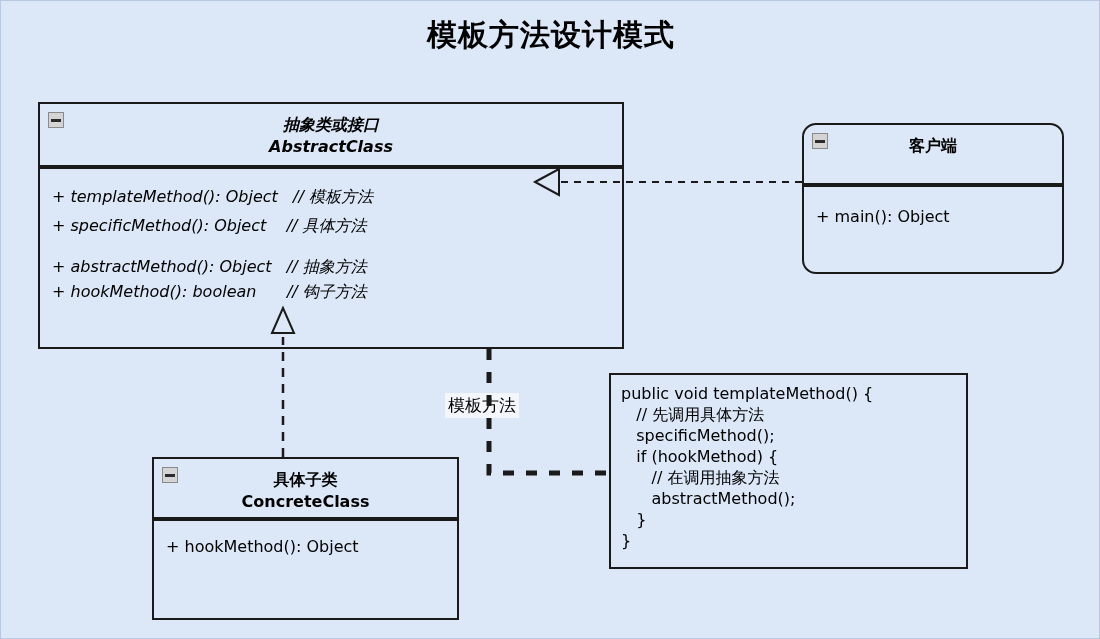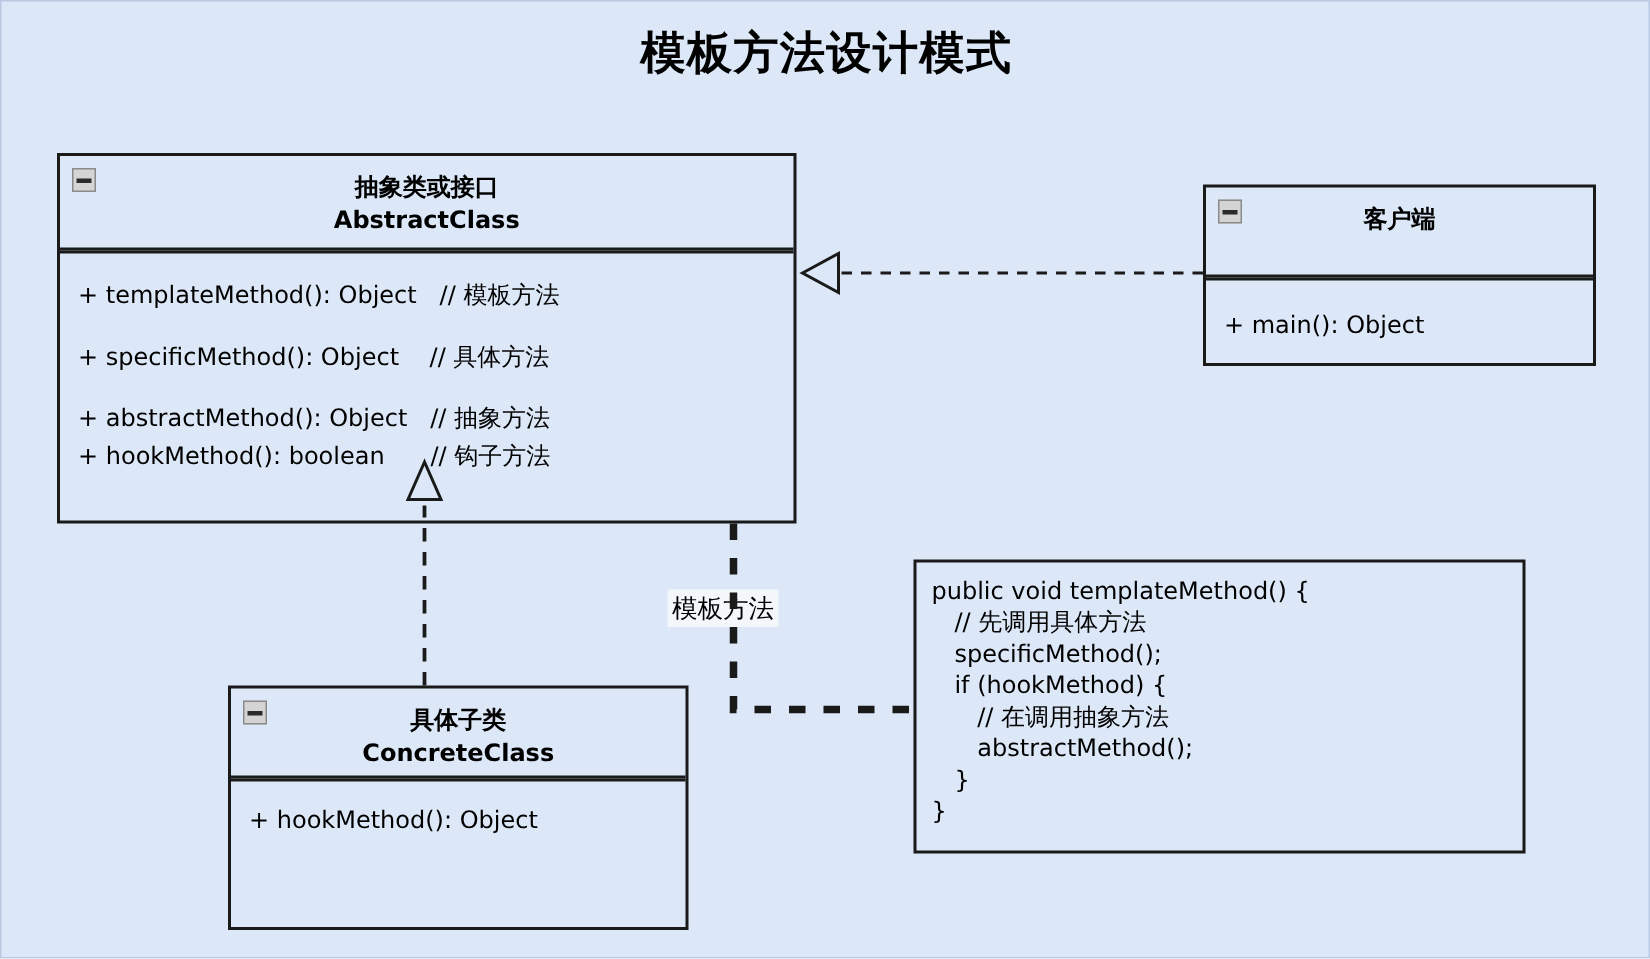--- a/index.html
+++ b/index.html
@@ -128,37 +128,37 @@
     pointer-events: none;
   }
 </style>
 </head>
 <body>
 
 <div id="canvas">
 
   <div id="diagram-title">模板方法设计模式</div>
 
-  <div class="uml-class" id="abstract-class-box" style="left:37px; top:101px; width:493px; height:247px;">
+  <div class="uml-class" id="abstract-class-box" style="left:37px; top:101px; width:586px; height:247px;font-style:italic;">
     <div class="uml-header" style="height:63px;">
       <span class="collapse-icon"></span>
       <div class="uml-header-inner">
         <div class="cn">抽象类或接口</div>
         <div class="en">AbstractClass</div>
       </div>
     </div>
     <div class="uml-compartment uml-members" style="padding:18px 0 0 12px;">
-      <div class="member" style="margin-bottom:20px;">+ templateMethod(): Object   // 模板方法</div>
+      <div class="member" style="margin-bottom:8px;">+ templateMethod(): Object   // 模板方法</div>
       <div class="member" style="margin-bottom:20px;">+ specificMethod(): Object    // 具体方法</div>
       <div class="member" style="margin-bottom:4px;">+ abstractMethod(): Object   // 抽象方法</div>
       <div class="member">+ hookMethod(): boolean      // 钩子方法</div>
     </div>
   </div>
 
-  <div class="uml-class" id="client-box" style="left:801px; top:122px; width:262px; height:121px;">
+  <div class="uml-class" id="client-box" style="left:801px; top:122px; width:262px; height:151px;border-radius:14px;">
     <div class="uml-header" style="height:60px;">
       <span class="collapse-icon"></span>
       <div class="uml-header-inner">
         <div class="cn">客户端</div>
       </div>
     </div>
     <div class="uml-compartment uml-members" style="padding:20px 0 0 12px;">
       <div class="member">+ main(): Object</div>
     </div>
   </div>
@@ -169,21 +169,21 @@
       <div class="uml-header-inner">
         <div class="cn">具体子类</div>
         <div class="en">ConcreteClass</div>
       </div>
     </div>
     <div class="uml-compartment uml-members" style="padding:16px 0 0 12px;">
       <div class="member">+ hookMethod(): Object</div>
     </div>
   </div>
 
-  <div id="code-note" style="left:608px; top:372px; width:408px; height:196px;">
+  <div id="code-note" style="left:608px; top:372px; width:359px; height:196px;">
     <pre>public void templateMethod() {
    // 先调用具体方法
    specificMethod();
    if (hookMethod) {
       // 在调用抽象方法
       abstractMethod();
    }
 }</pre>
   </div>
 

